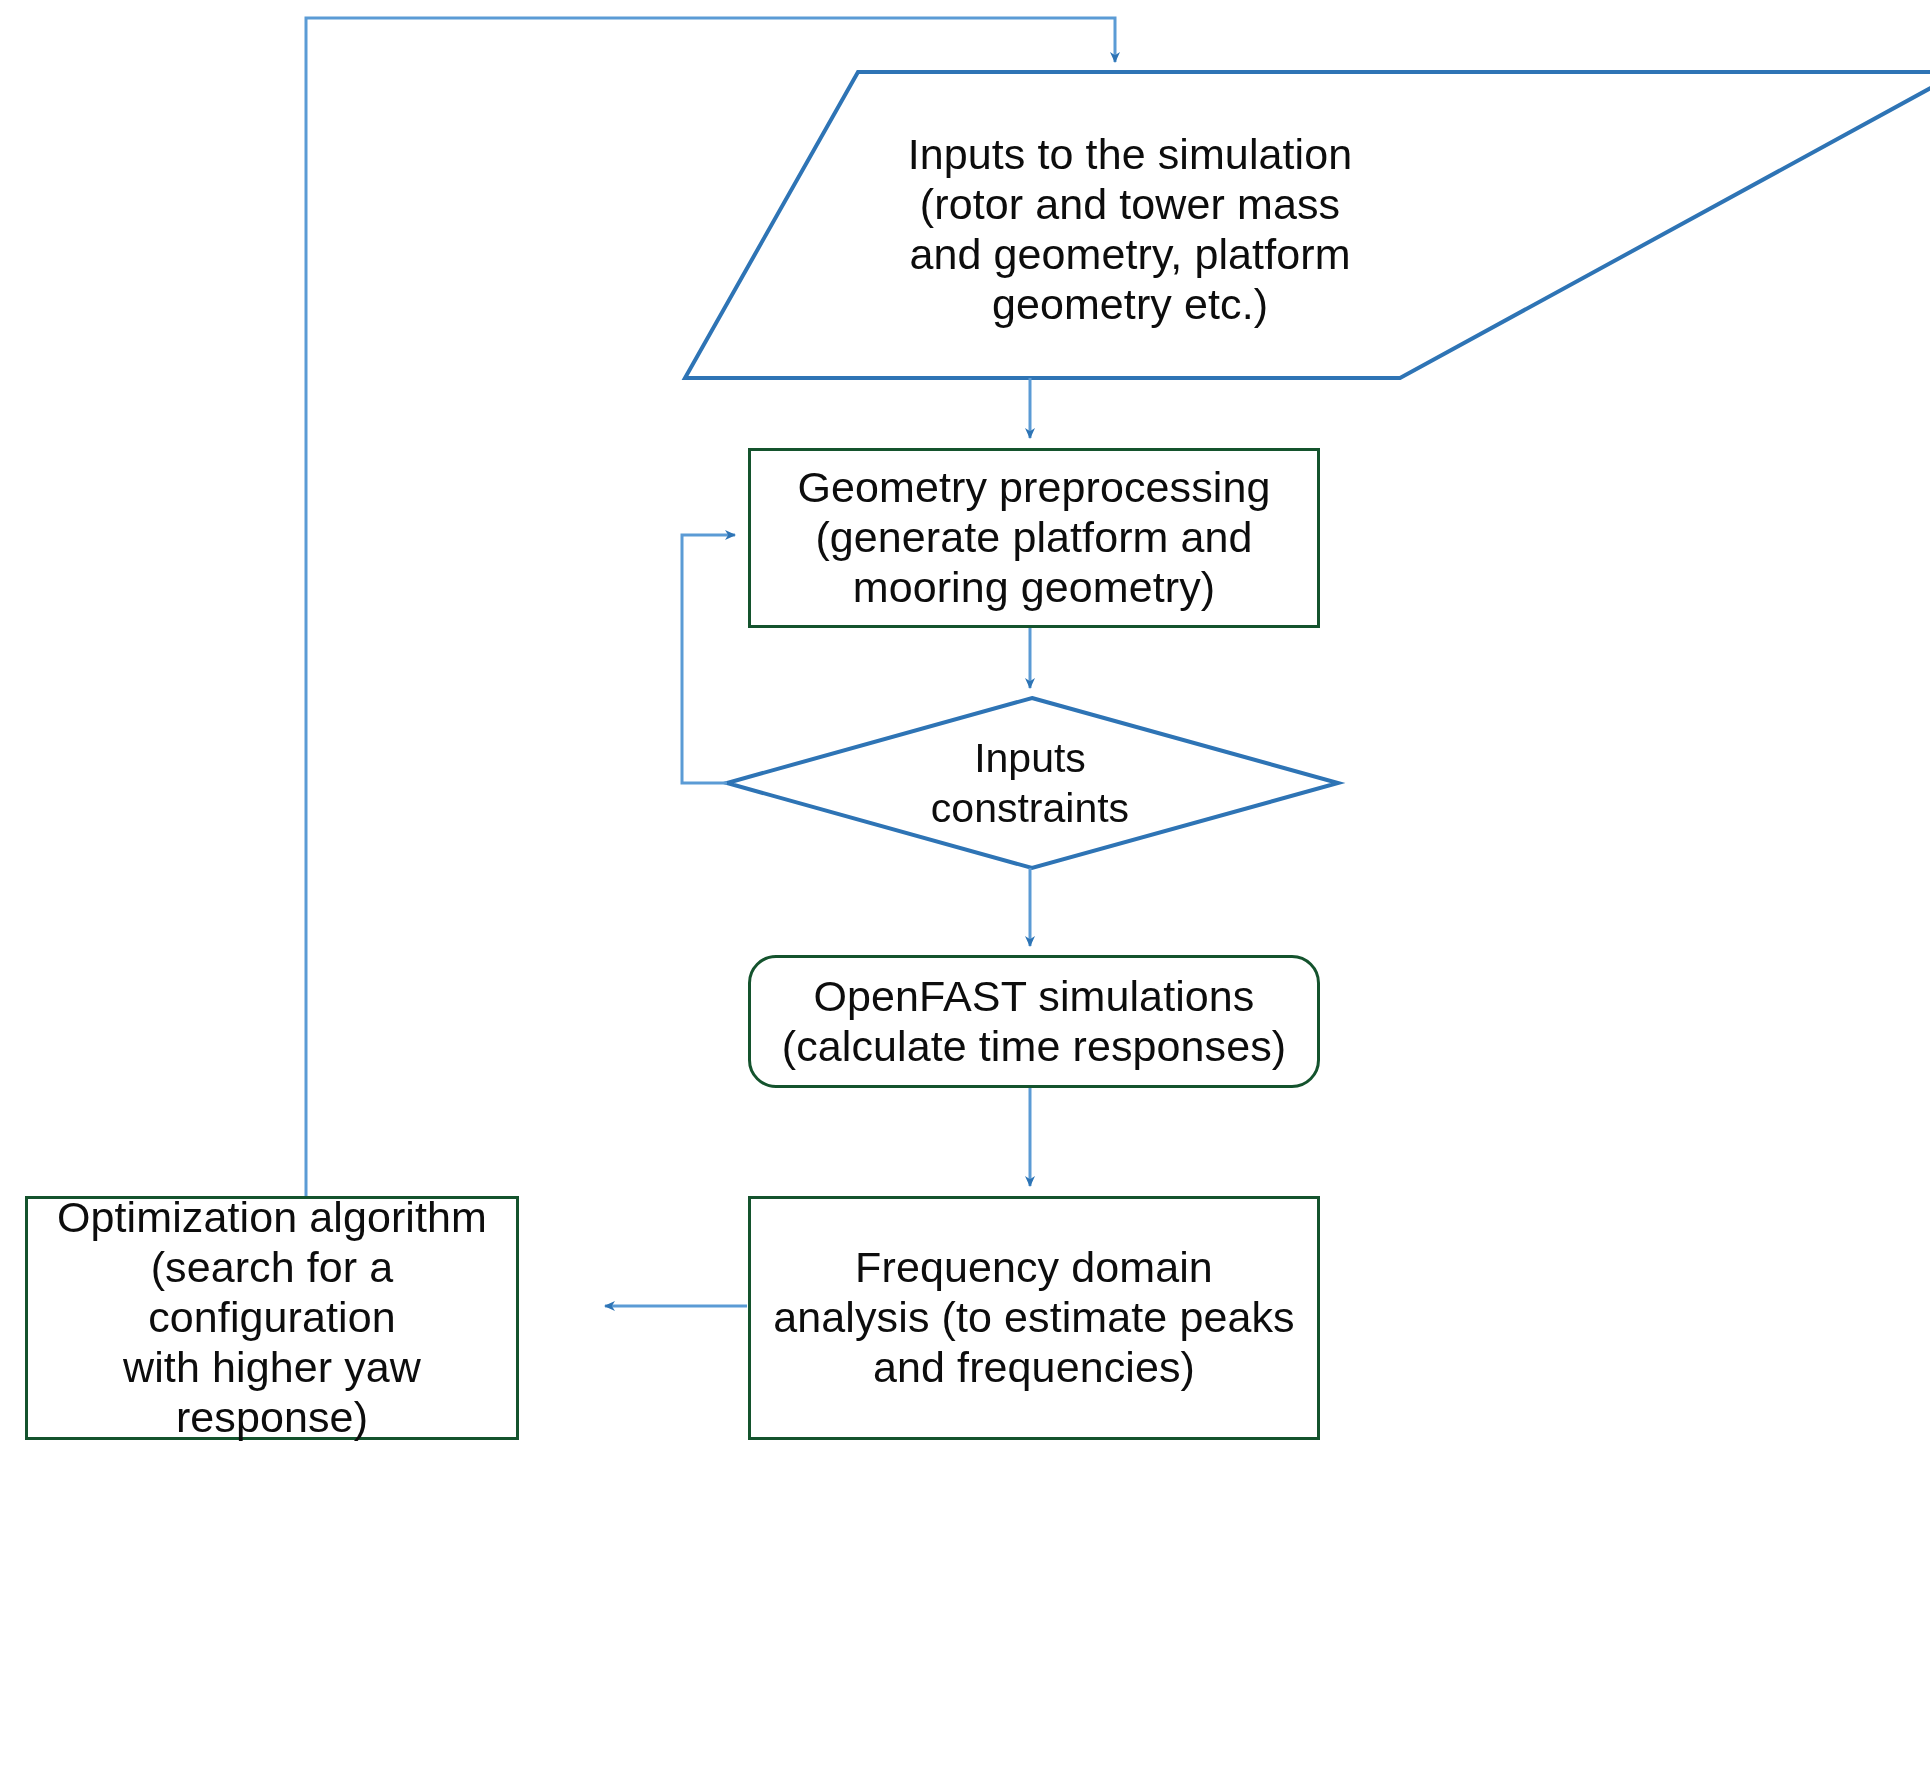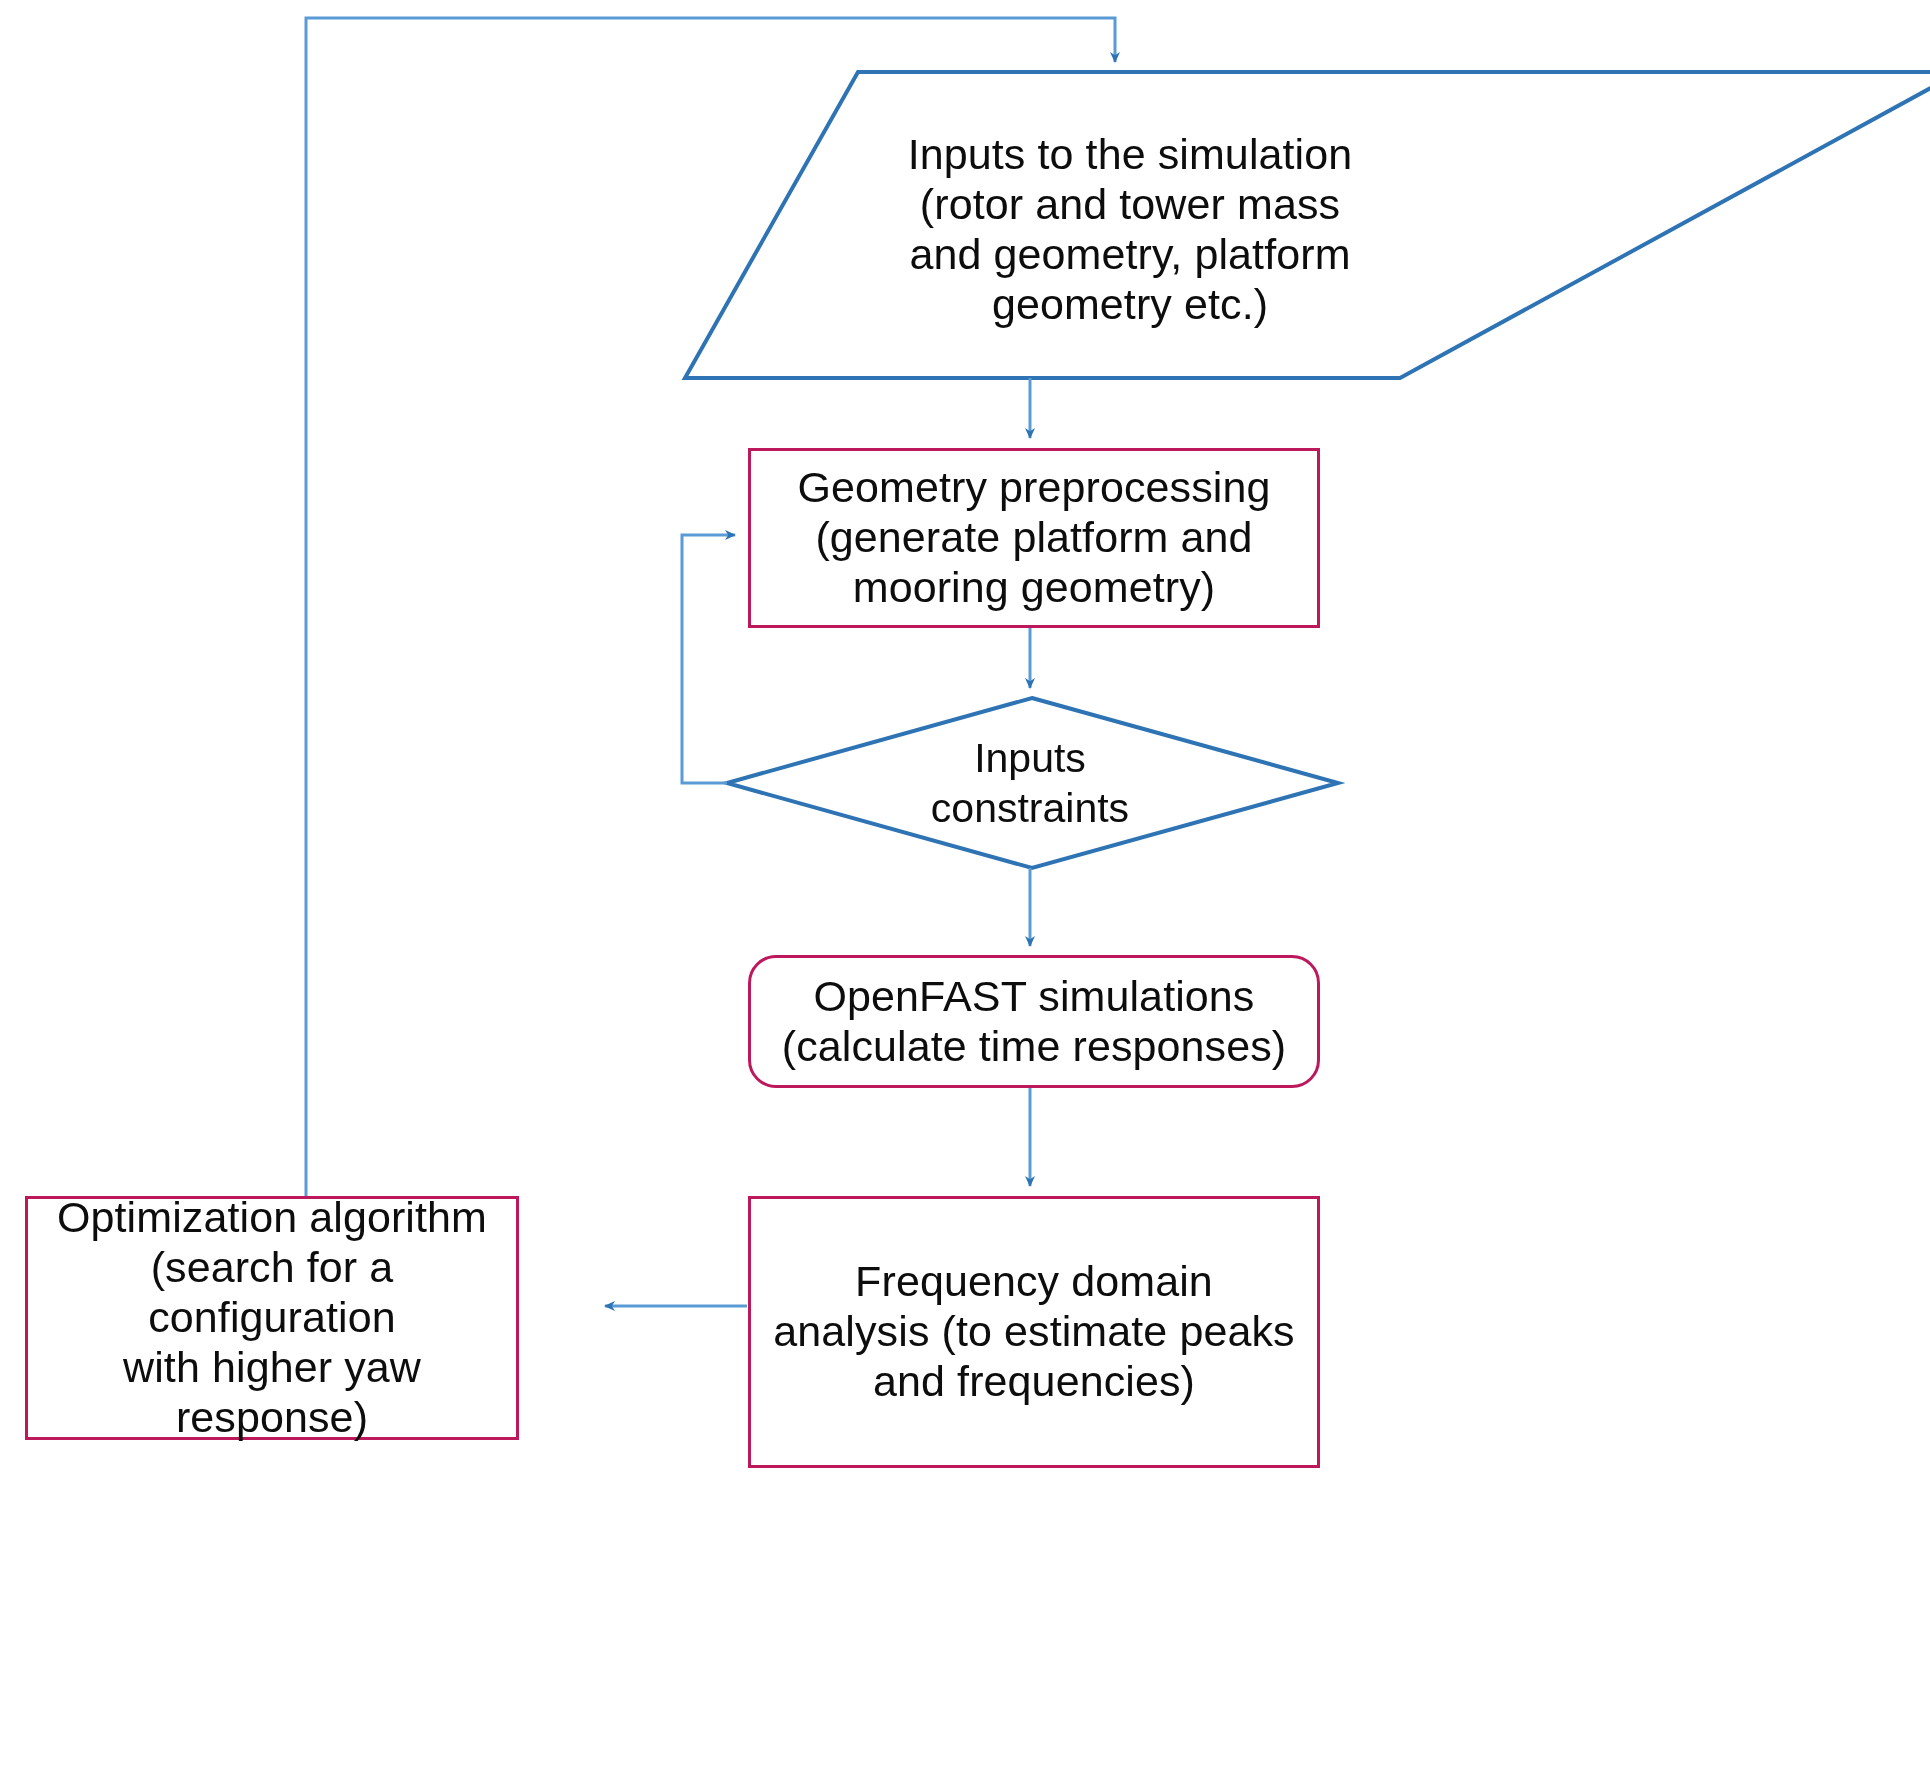--- a/index.html
+++ b/index.html
@@ -13,21 +13,21 @@
 
   .node{position:absolute;box-sizing:border-box;display:flex;align-items:center;
         justify-content:center;text-align:center;}
   .node .label{
     font-family:Liberation Sans, sans-serif;
     font-size:43px;line-height:1.16;color:#0d0d0d;
     letter-spacing:.1px;white-space:pre-line;padding:0 10px;
   }
 
   
-  .rect{border:3px solid #be185d;background:#ffffff;}
+  .rect{border:3px solid #14532d;background:#ffffff;}
 
   
   .plain{background:transparent;border:none;}
 
   .diamond-label{
     font-family:"Liberation Sans", sans-serif;
     font-size:41px;line-height:1.22;color:#0d0d0d;white-space:pre-line;text-align:center;
   }
 </style>
 </head>
@@ -80,21 +80,21 @@
   <div class="node plain" style="left:880px;top:716px;width:300px;height:134px;">
     <div class="diamond-label">Inputs
 constraints</div>
   </div>
 
   <div class="node rect" style="left:748px;top:955px;width:572px;height:133px;border-radius:28px;">
     <div class="label">OpenFAST simulations
 (calculate time responses)</div>
   </div>
 
-  <div class="node rect" style="left:748px;top:1196px;width:572px;height:272px;">
+  <div class="node rect" style="left:748px;top:1196px;width:572px;height:244px;">
     <div class="label">Frequency domain
 analysis (to estimate peaks
 and frequencies)</div>
   </div>
 
   <div class="node rect" style="left:25px;top:1196px;width:494px;height:244px;">
     <div class="label">Optimization algorithm
 (search for a configuration
 with higher yaw response)</div>
   </div>

